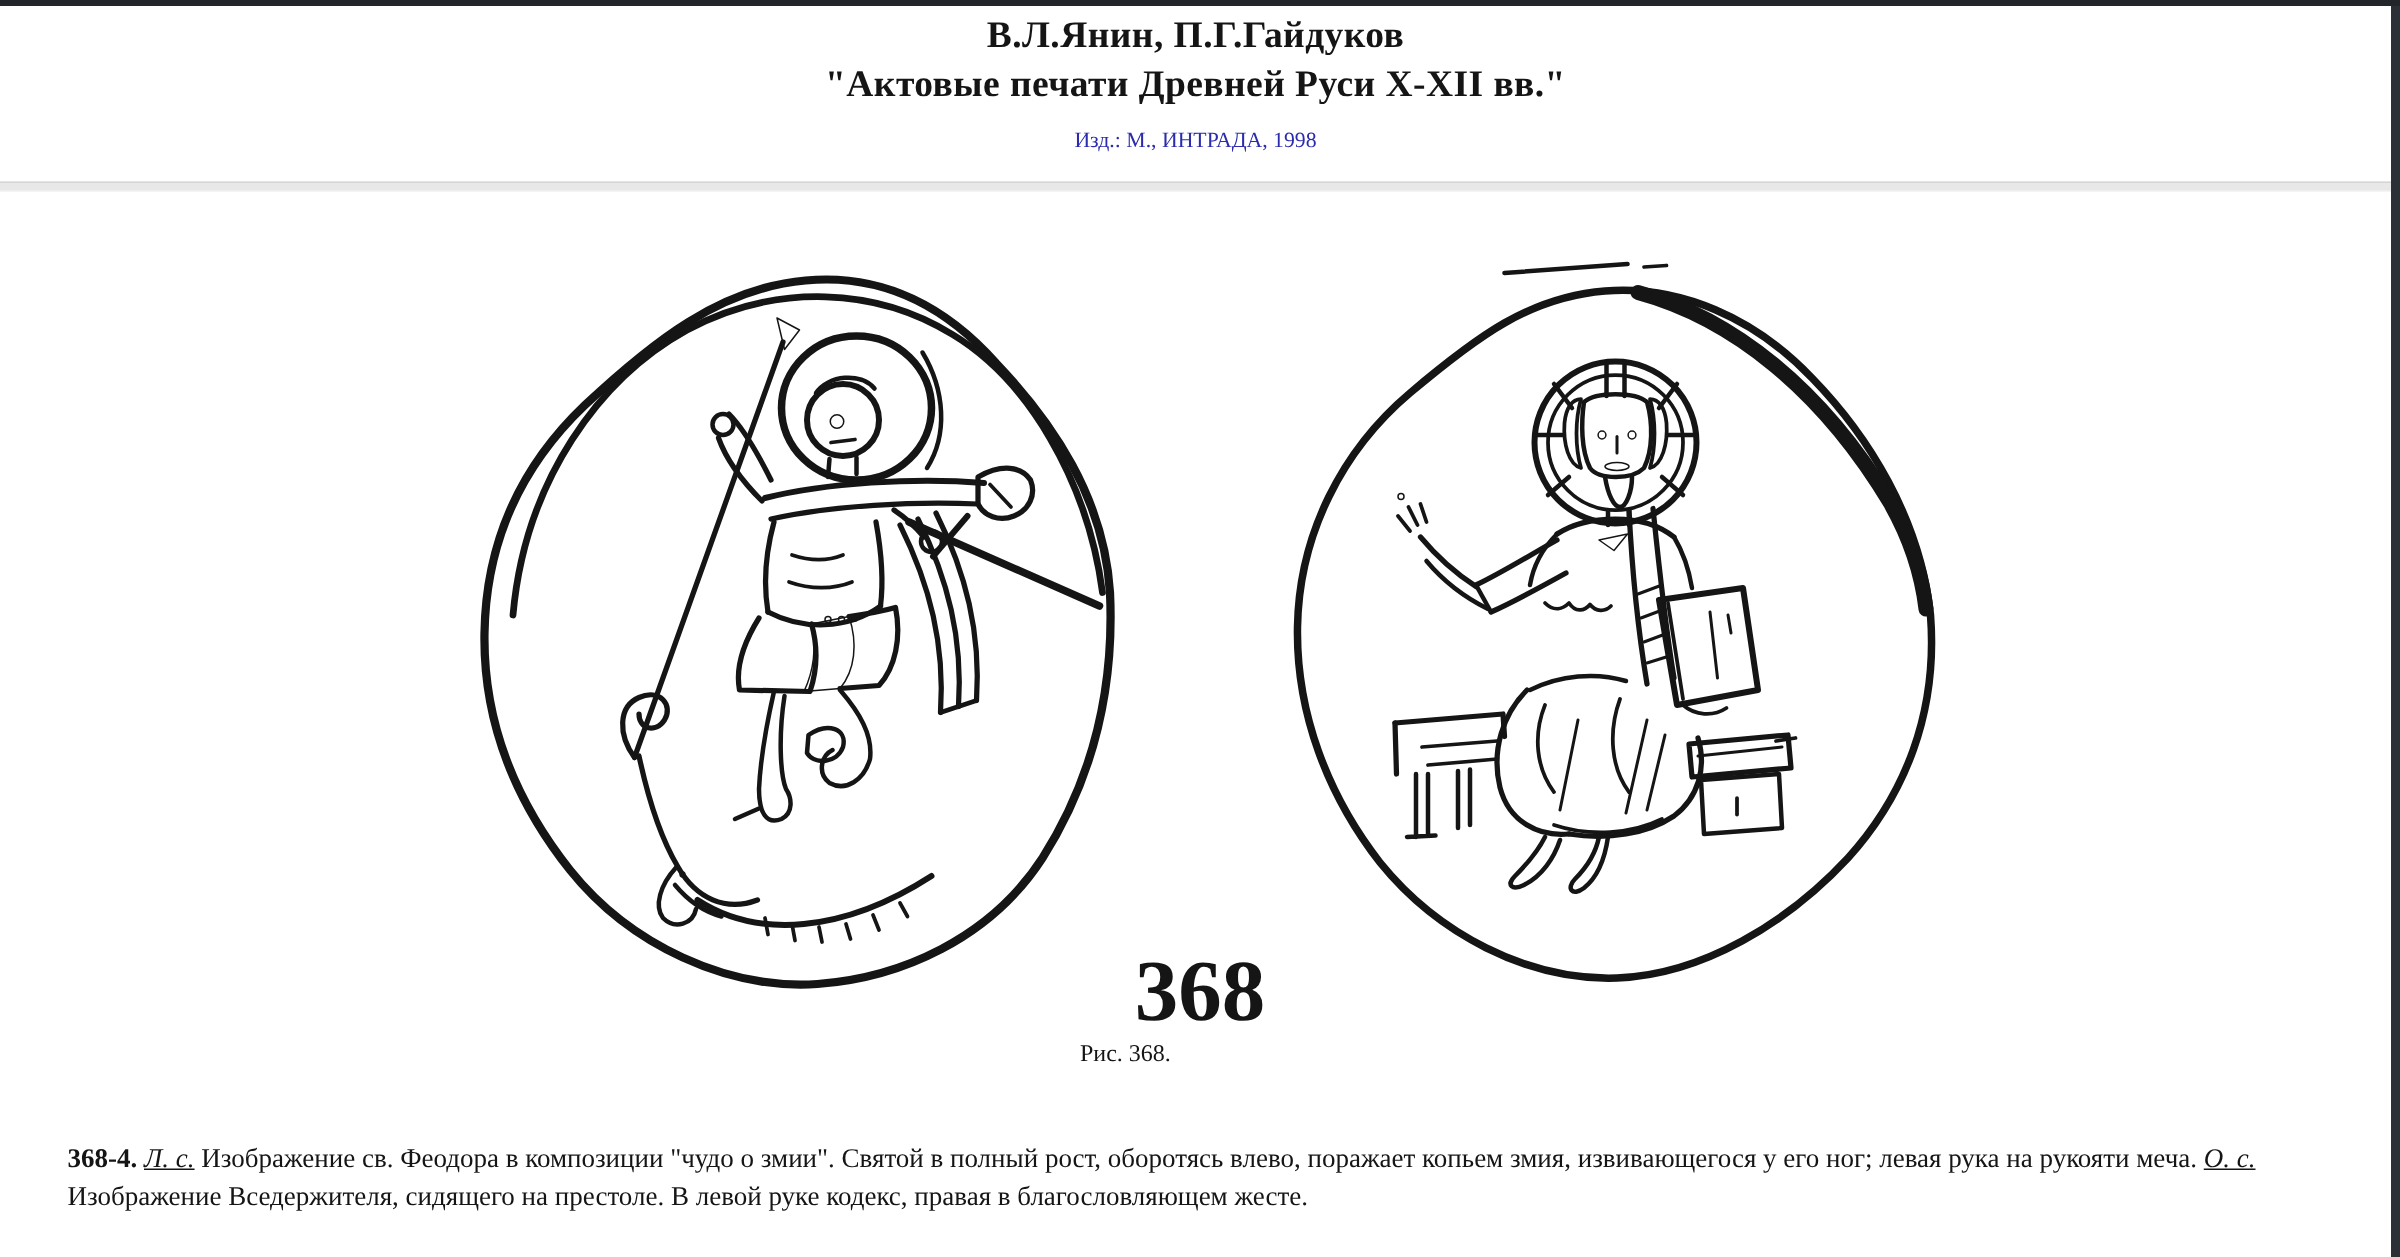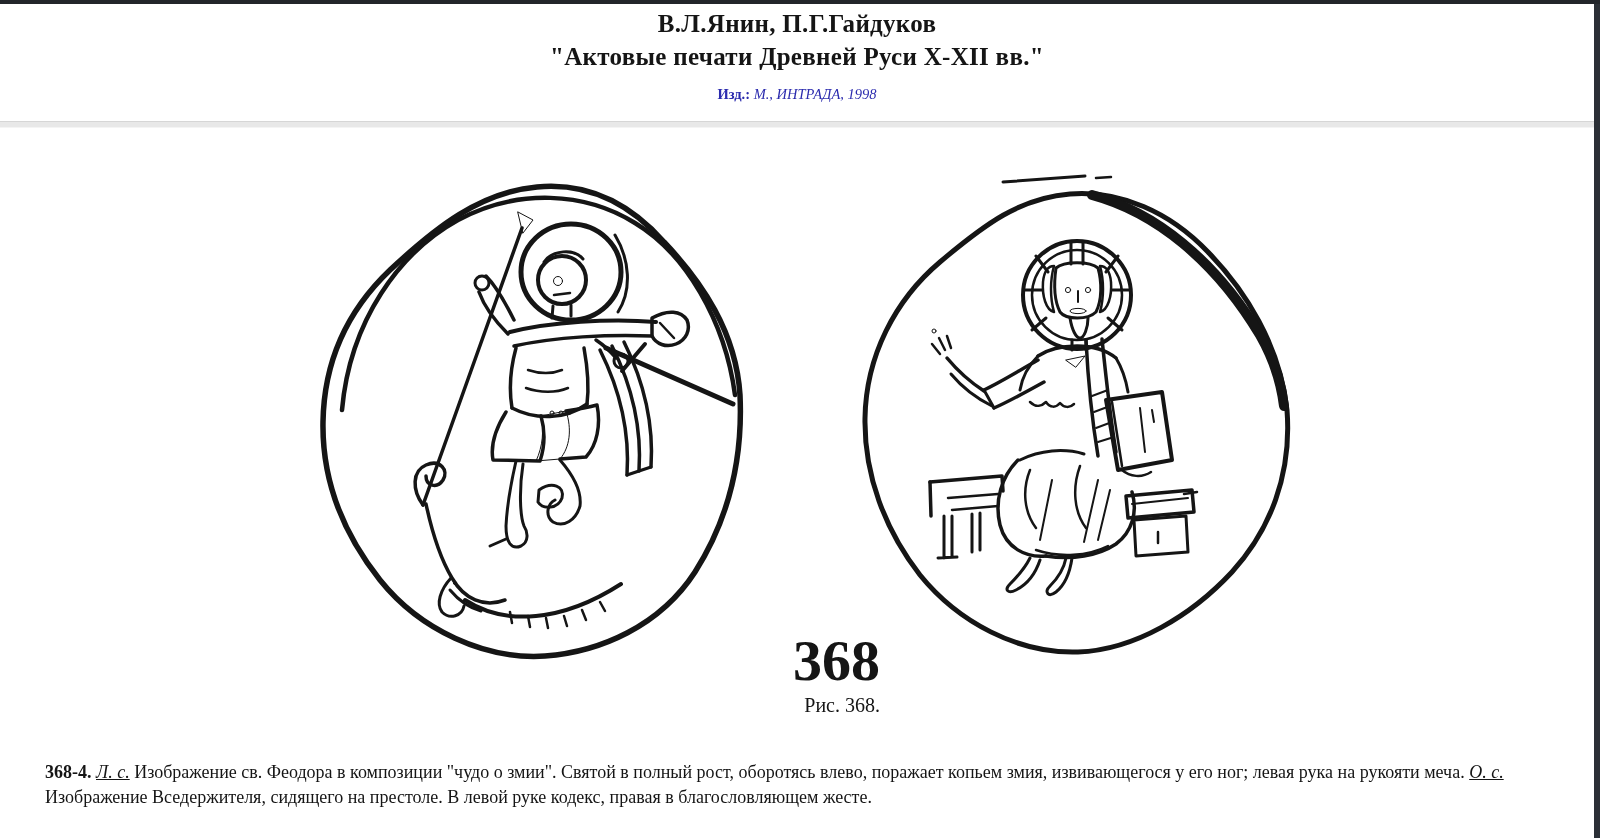--- a/index.html
+++ b/index.html
@@ -14,32 +14,32 @@
     width:1600px;height:838px;position:relative;overflow:hidden;
     background:#ffffff;color:var(--ink);
     font-family:"Liberation Serif","DejaVu Serif",serif;
   }
   #top-bar{position:absolute;left:0;top:0;width:1600px;height:4px;background:var(--top-bar);z-index:5;}
   #right-bar{position:absolute;right:0;top:0;width:6px;height:838px;background:var(--right-bar);z-index:4;}
   header{position:absolute;left:0;top:4px;width:1594px;text-align:center;}
   .authors{font-size:25px;font-weight:bold;line-height:33px;margin-top:3px;letter-spacing:.3px;}
   .book-title{font-size:25px;font-weight:bold;line-height:33px;letter-spacing:.3px;}
   .publisher{margin-top:13px;font-size:14.5px;color:var(--publisher-blue);}
-  .publisher .lbl{font-weight:bold;}
-  .publisher .val{font-style:italic;}
+  .publisher .lbl{font-weight:normal;}
+  .publisher .val{}
   #divider{position:absolute;left:0;top:121px;width:1594px;height:5px;background:var(--divider-gray);
            border-top:1px solid #d6d6d6;border-bottom:1px solid #f4f4f4;}
   .seal{position:absolute;width:460px;height:500px;}
   #seal-obverse{left:300px;top:160px;}
   #seal-reverse{left:840px;top:160px;}
   .seal path,.seal circle,.seal ellipse,.seal line{stroke:var(--ink);fill:none;stroke-linecap:round;stroke-linejoin:round;}
   .fill{fill:var(--ink);stroke:none;}
-  #figure-number{position:absolute;left:720px;top:632px;width:160px;text-align:right;
+  #figure-number{position:absolute;left:720px;top:632px;width:160px;text-align:center;
                  font-size:58px;font-weight:bold;line-height:58px;}
-  #figure-caption{position:absolute;left:720px;top:694px;width:160px;text-align:right;font-size:20px;}
+  #figure-caption{position:absolute;left:720px;top:694px;width:160px;text-align:left;font-size:16px;}
   #description{position:absolute;left:45px;top:760px;width:1518px;font-size:18px;line-height:25px;}
   #description p{margin:0;}
   .run-bold{font-weight:bold;margin-top:14px;}
   .run-italic{font-style:italic;text-decoration:underline;}
 </style>
 </head>
 <body>
 
 <div id="top-bar"></div>
 <div id="right-bar"></div>

